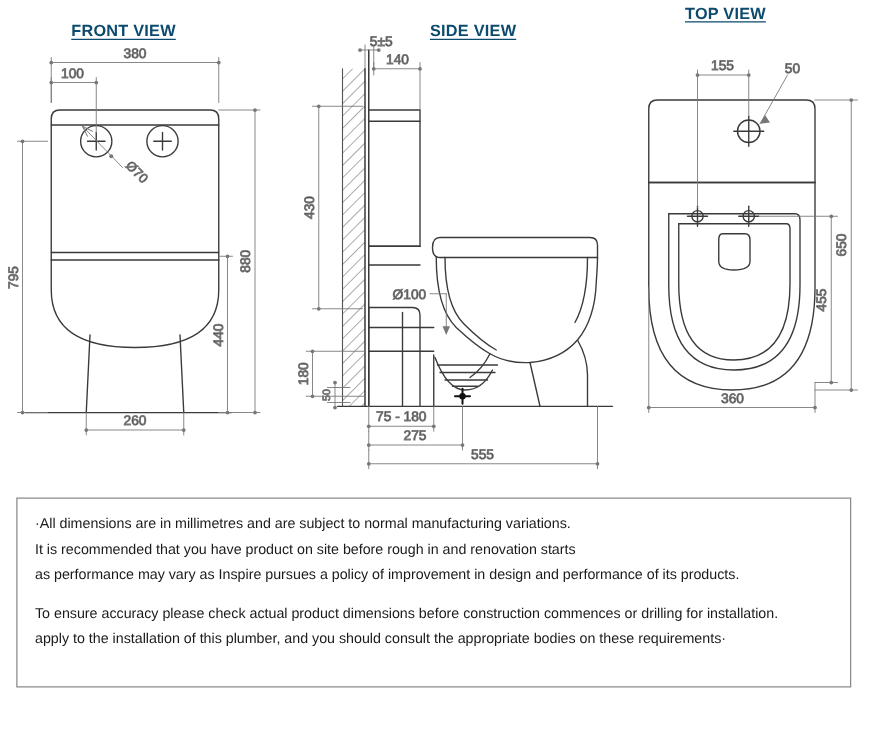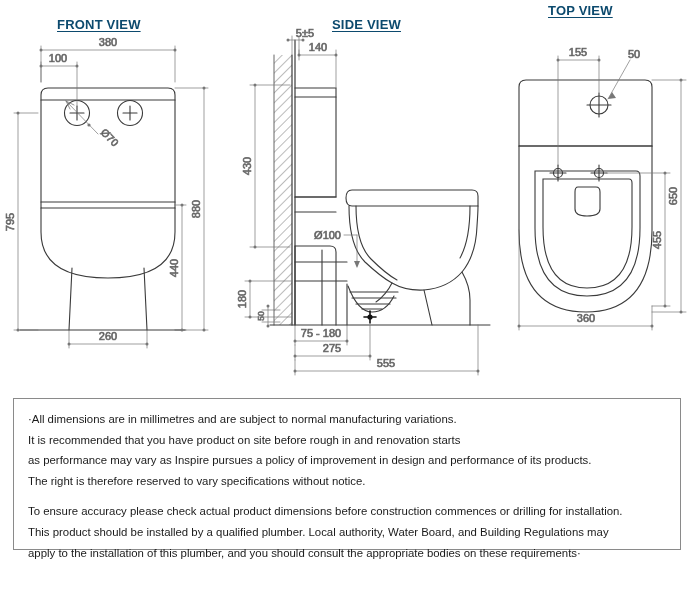--- a/index.html
+++ b/index.html
@@ -15,21 +15,21 @@
     position:absolute;
     font-size:13px;
     font-weight:bold;
     letter-spacing:0.2px;
     text-decoration:underline;
     text-underline-offset:2px;
     white-space:nowrap;
     color:#0c4a6e;
   }
   #title-front{left:57px;top:17px;}
-  #title-side{left:332px;top:17px;}
+  #title-side{left:344px;top:17px;}
   #title-top{left:548px;top:3px;}
 
   svg{position:absolute;left:0;top:0;}
   svg text{
     font-family:"Liberation Sans", sans-serif;
     fill:#222;
   }
 
   .notes-box{
     position:absolute;
@@ -326,21 +326,19 @@
     </g>
 
     </g>
   </svg>
 
   <div class="notes-box">
     <div class="notes-inner">
       <div class="note-line">·All dimensions are in millimetres and are subject to normal manufacturing variations.</div>
       <div class="note-line">It is recommended that you have product on site before rough in and renovation starts</div>
       <div class="note-line">as performance may vary as Inspire pursues a policy of improvement in design and performance of its products.</div>
-      <div class="note-line">The right is therefore reserved to vary specifications without notice.</div>
       <div class="note-gap"></div>
       <div class="note-line">To ensure accuracy please check actual product dimensions before construction commences or drilling for installation.</div>
-      <div class="note-line">This product should be installed by a qualified plumber. Local authority, Water Board, and Building Regulations may</div>
       <div class="note-line">apply to the installation of this plumber, and you should consult the appropriate bodies on these requirements·</div>
     </div>
   </div>
 
 </div>
 
 </body></html>

